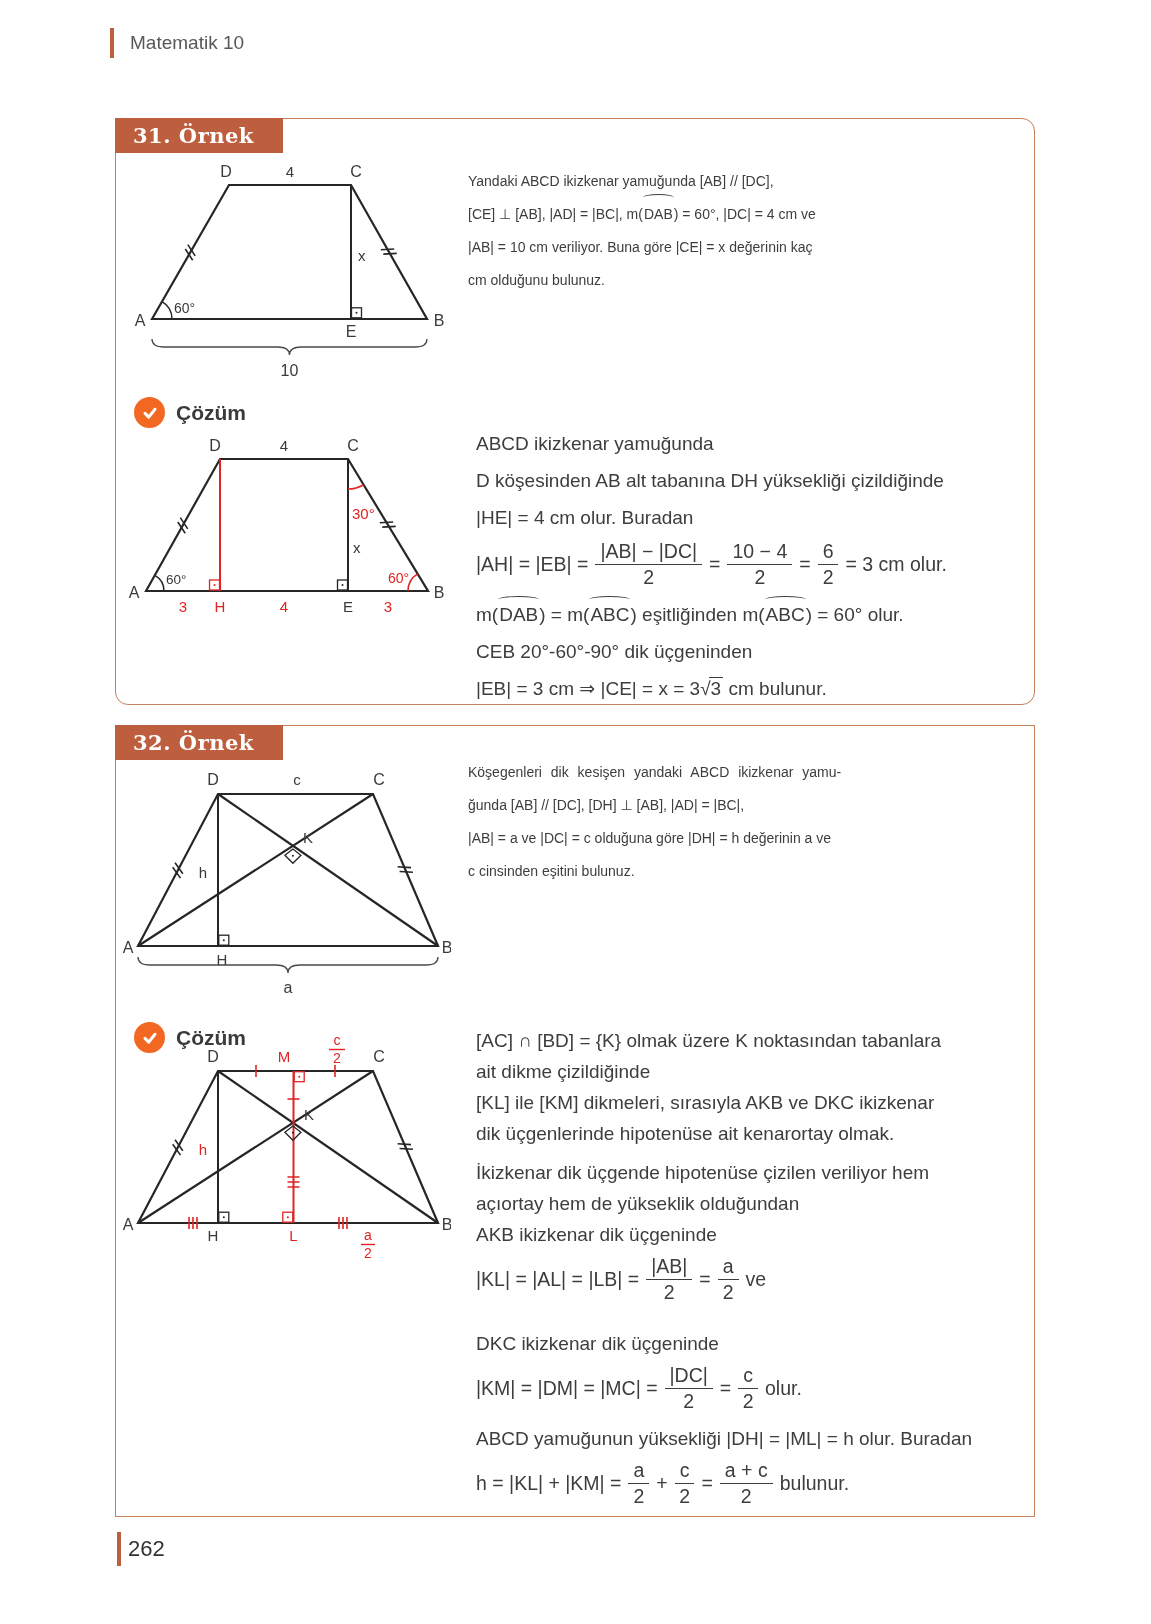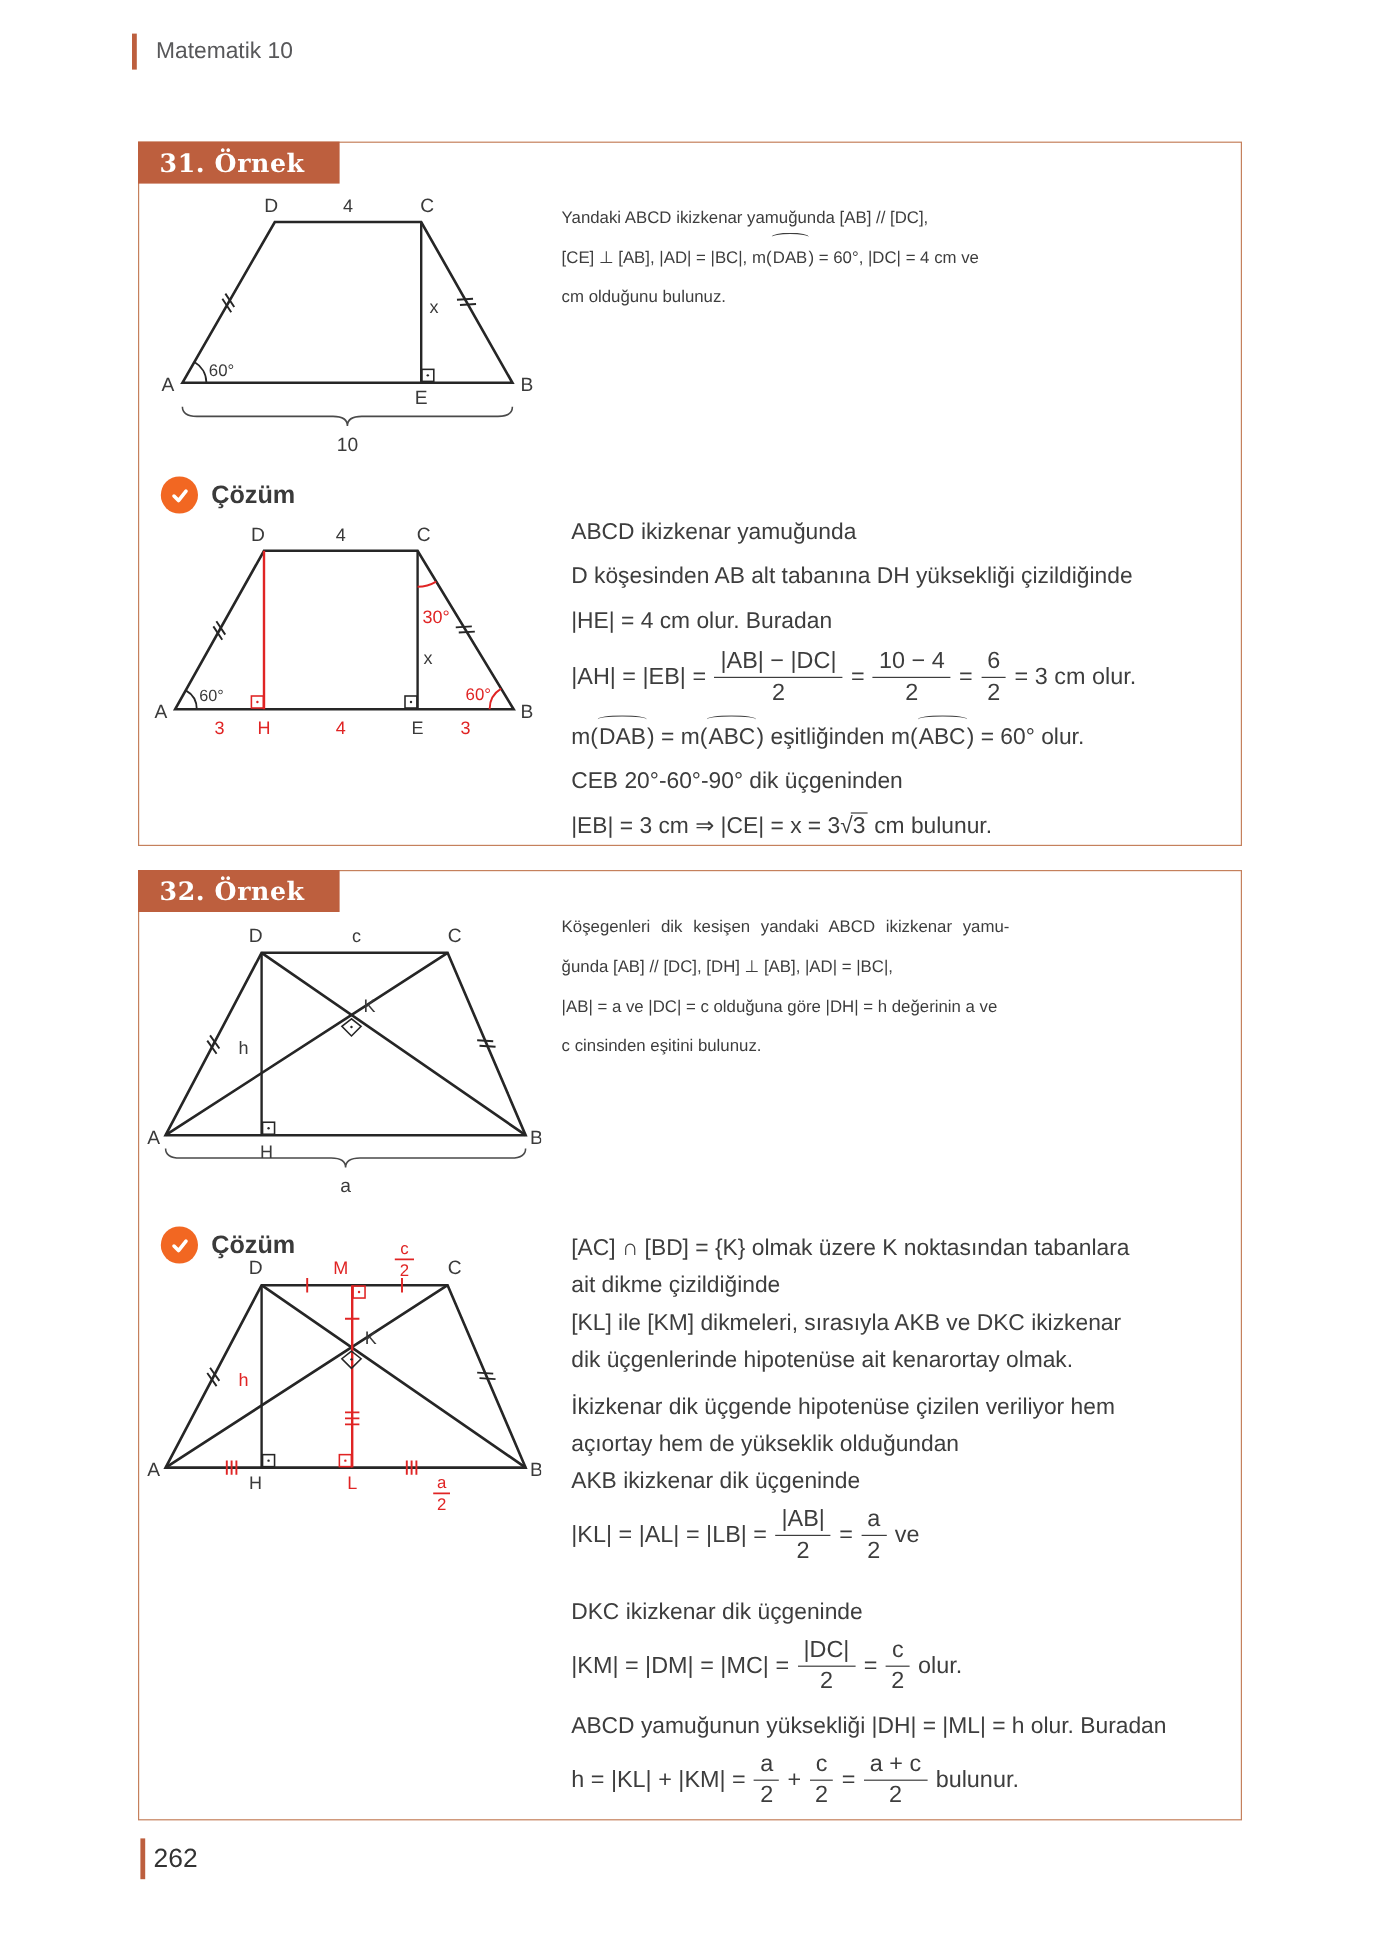--- a/index.html
+++ b/index.html
@@ -6,21 +6,21 @@
   .page{position:relative;width:1151px;height:1624px;background:#fff;overflow:hidden;
         font-family:"Liberation Sans",sans-serif;color:#3d3d3d;}
 
   
   .doc-header{position:absolute;left:110px;top:28px;display:flex;align-items:center;}
   .hdr-bar{width:4px;height:30px;background:#bd5f3e;margin-right:16px;}
   .hdr-title{font-size:19px;color:#58585a;}
 
   
   .exbox{position:absolute;left:115px;width:918px;border:1px solid #c5805c;background:#fff;}
-  .exbox.b31{top:118px;height:585px;}
+  .exbox.b31{top:118px;height:585px;border-radius:13px;}
   .exbox.b32{top:725px;height:790px;}
   .extab{position:absolute;left:-1px;top:-1px;width:168px;height:35px;background:#bd5f3e;
          color:#fff;font-family:"DejaVu Serif",serif;font-weight:bold;font-size:21px;
          line-height:35px;padding-left:18px;box-sizing:border-box;letter-spacing:.5px;}
 
   
   .ptext{position:absolute;font-size:14px;line-height:33px;color:#3d3d3d;}
   .stext{position:absolute;font-size:19px;line-height:29px;color:#3d3d3d;}
   .stext p,.ptext p{margin:0;}
   .stext p{margin-bottom:8px;}
@@ -91,20 +91,21 @@
       <text x="310" y="171" font-size="16" text-anchor="middle">B</text>
       <text x="222" y="182" font-size="16" text-anchor="middle">E</text>
       <text x="229" y="106" font-size="15">x</text>
       <text x="45" y="158" font-size="14">60°</text>
       <text x="160.5" y="221" font-size="16" text-anchor="middle">10</text>
     </svg>
 
     <div class="ptext" style="left:352px;top:46px;width:565px;">
       <p>Yandaki ABCD ikizkenar yamuğunda [AB] // [DC],</p>
       <p><span>[CE] ⊥ [AB], |AD| = |BC|,  m(</span><span class="arc">DAB</span><span>) = 60°, |DC| = 4 cm ve</span></p>
+      <p>|AB| = 10 cm veriliyor. Buna göre |CE| = x değerinin kaç</p>
       <p>cm olduğunu bulunuz.</p>
     </div>
 
     <div class="cozum" style="left:18px;top:278px;">
       <div class="check">
         <svg width="20" height="20" viewBox="0 0 24 24">
           <path d="M6 12.5 L10.5 17 L18 7.5" stroke="#fff" stroke-width="3.6" fill="none" stroke-linecap="round" stroke-linejoin="round"></path>
         </svg>
       </div>
       <div class="cozum-lbl">Çözüm</div>

